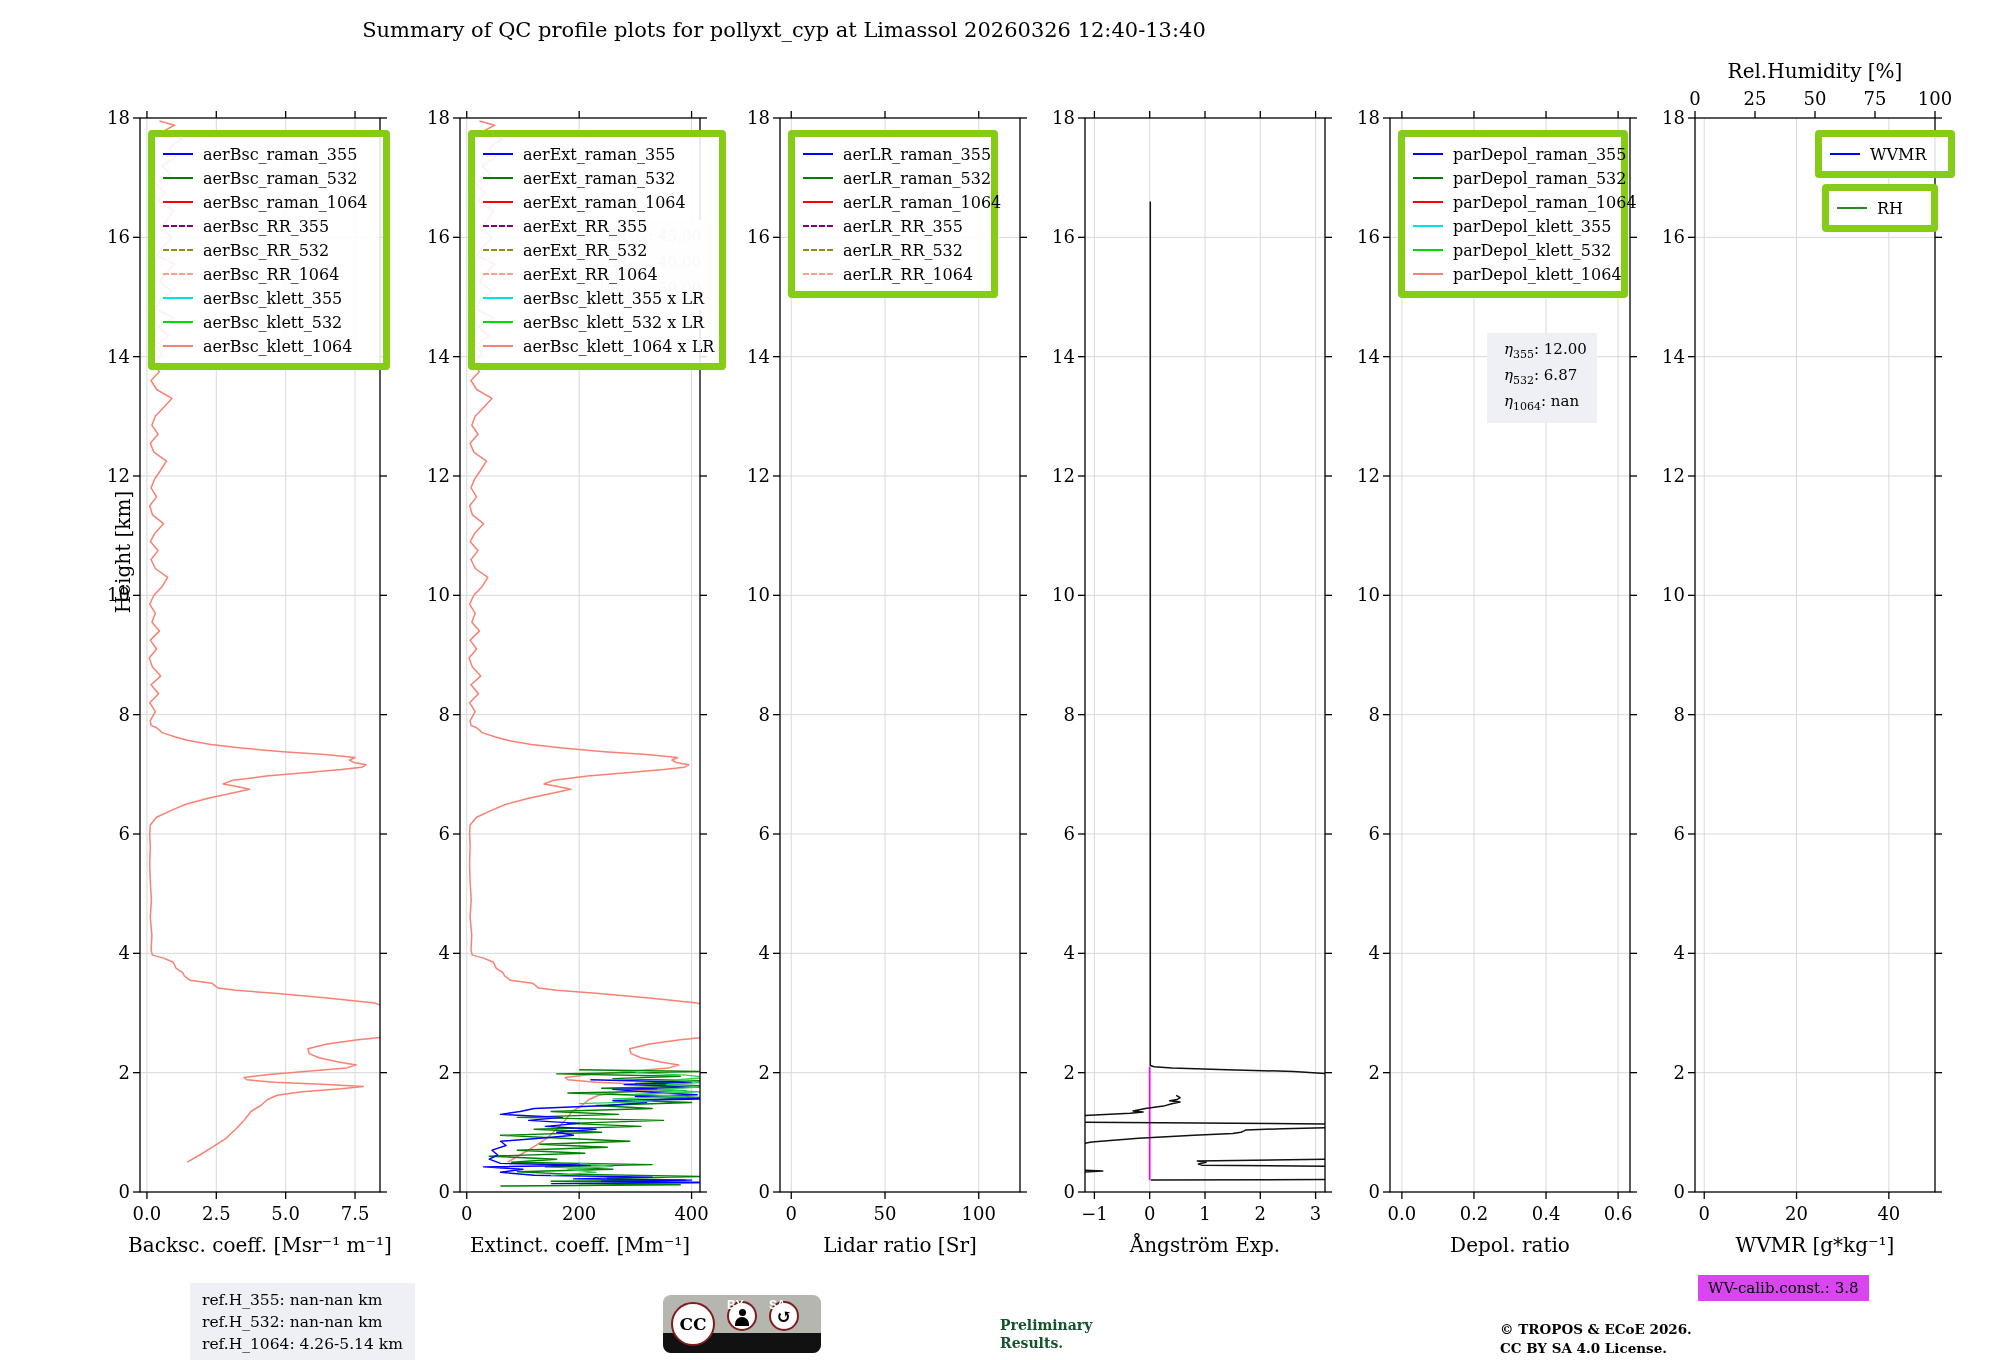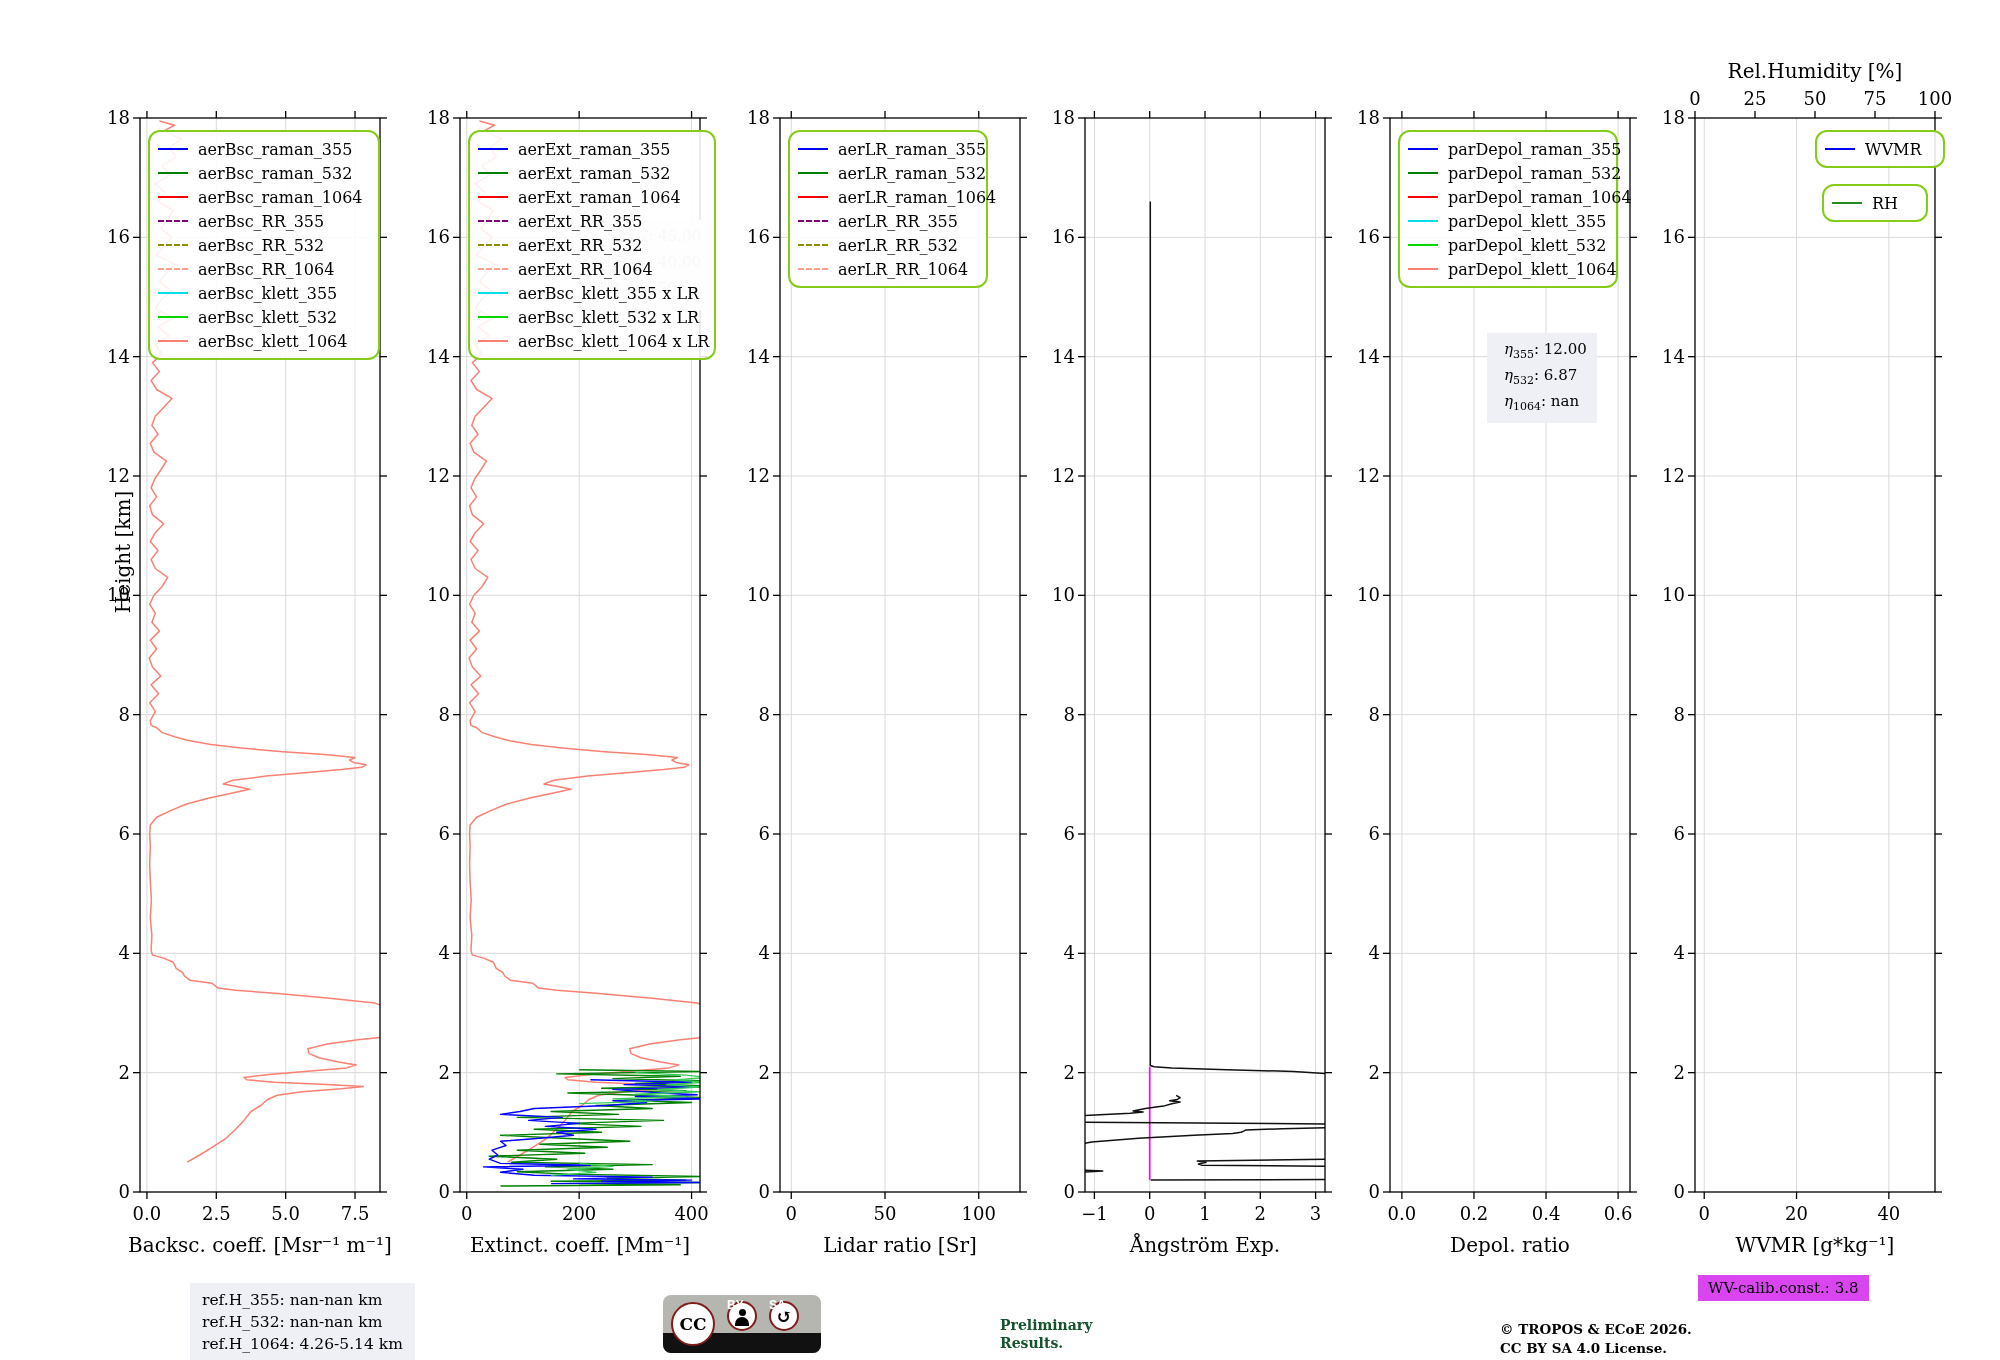--- a/index.html
+++ b/index.html
@@ -6,22 +6,22 @@
   #figure{position:relative;width:2000px;height:1360px;background:#fff;
           font-family:"DejaVu Serif", serif;color:#000;overflow:hidden;}
   #plots{position:absolute;left:0;top:0;}
   svg text{font-family:"DejaVu Serif", serif;fill:#000;}
   .tickl{font-size:18px;}
   .axlabel{font-size:20px;}
   #page-title{position:absolute;top:18px;left:784px;transform:translateX(-50%);
               font-size:21px;white-space:nowrap;}
   #height-label{position:absolute;left:62px;top:540px;transform:rotate(-90deg);
                 transform-origin:center;font-size:20px;white-space:nowrap;}
-  .legend{position:absolute;background:rgba(255,255,255,0.88);border:2px solid #84cc16;
-          border-radius:12px;padding:5px 8px;z-index:2;}
+  .legend{position:absolute;background:rgba(255,255,255,0.88);border:7px solid #84cc16;
+          border-radius:4px;padding:5px 8px;z-index:2;}
   .lrow{display:flex;align-items:center;height:24px;font-size:16px;white-space:nowrap;}
   .lsample{display:inline-block;width:30px;margin-right:10px;flex:0 0 30px;}
   .lsolid{border-top:2.4px solid;}
   .ldash{border-top:2.4px dashed;}
   .ann{position:absolute;font-size:15px;line-height:21px;padding:6px 10px;
        background:#eef0f6;z-index:3;white-space:nowrap;}
   .ann sub{font-size:11px;}
   .ann-lr{background:#f6f6f6;color:#bdbdbd;z-index:1;text-align:right;}
   .footbox{position:absolute;font-size:15.5px;line-height:22px;background:#eef0f5;
            padding:6px 12px;white-space:nowrap;}
@@ -40,20 +40,21 @@
   #cc-sa{left:106px;top:6px;width:26px;height:26px;font-size:19px;}
   .p-head{width:7px;height:7px;border-radius:50%;background:#000;margin-top:2px;}
   .p-body{width:14px;height:9px;border-radius:7px 7px 0 0;background:#000;margin-top:1px;}
   .strip-label{position:absolute;color:#fff;font-family:"Liberation Sans",sans-serif;
                font-weight:bold;font-size:12px;top:3px;}
 </style>
 </head>
 <body>
 
 <div id="figure">
+  <div id="page-title">Summary of QC profile plots for pollyxt_cyp at Limassol 20260326 12:40-13:40</div>
   <div id="height-label">Height [km]</div>
 
   <svg id="plots" width="2000" height="1360">
       <g>
         <clipPath id="clip0">
           <rect x="140" y="117" width="240" height="1076"></rect>
         </clipPath>
         <line x1="146.9364161849711" y1="118" x2="146.9364161849711" y2="1192" stroke="#d9d9d9" stroke-width="1"></line>
         <line x1="216.30057803468208" y1="118" x2="216.30057803468208" y2="1192" stroke="#d9d9d9" stroke-width="1"></line>
         <line x1="285.66473988439304" y1="118" x2="285.66473988439304" y2="1192" stroke="#d9d9d9" stroke-width="1"></line>

